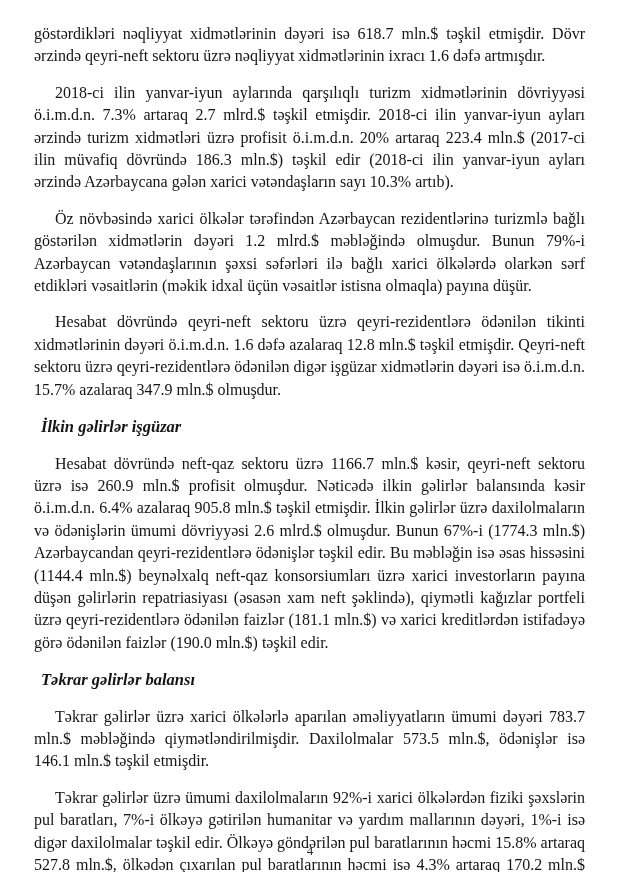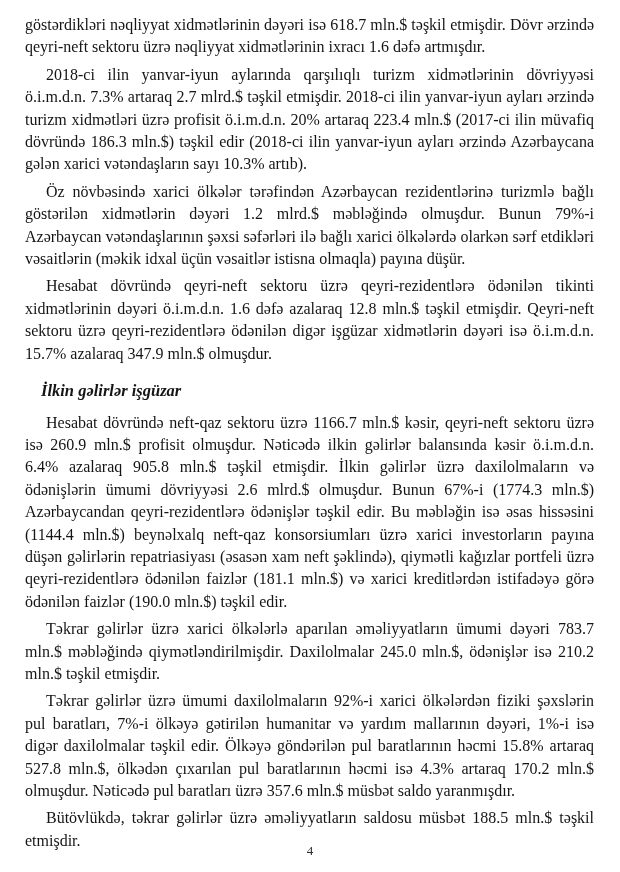--- a/index.html
+++ b/index.html
@@ -17,21 +17,21 @@
     font-family: "Liberation Serif", "DejaVu Serif", serif;
     color: #141414;
   }
   .content {
     position: absolute;
     top: 9px;
     left: 20px;
     width: 579px;
   }
   .para {
-    margin: 5px;
+    margin: 14px;
     font-size: 16px;
     line-height: 22.4px;
     text-align: justify;
     text-indent: 21px;
   }
   .para.no-indent {
     text-indent: 0;
   }
   .heading {
     margin: 15px 0 9px 0;
@@ -56,18 +56,19 @@
 <body>
 
 <div class="page">
   <div class="content">
     <p class="para no-indent">göstərdikləri nəqliyyat xidmətlərinin dəyəri isə 618.7 mln.$ təşkil etmişdir. Dövr ərzində qeyri-neft sektoru üzrə nəqliyyat xidmətlərinin ixracı 1.6 dəfə artmışdır.</p>
     <p class="para">2018-ci ilin yanvar-iyun aylarında qarşılıqlı turizm xidmətlərinin dövriyyəsi ö.i.m.d.n. 7.3% artaraq 2.7 mlrd.$ təşkil etmişdir. 2018-ci ilin yanvar-iyun ayları ərzində turizm xidmətləri üzrə profisit ö.i.m.d.n. 20% artaraq 223.4 mln.$ (2017-ci ilin müvafiq dövründə 186.3 mln.$) təşkil edir (2018-ci ilin yanvar-iyun ayları ərzində Azərbaycana gələn xarici vətəndaşların sayı 10.3% artıb).</p>
     <p class="para">Öz növbəsində xarici ölkələr tərəfindən Azərbaycan rezidentlərinə turizmlə bağlı göstərilən xidmətlərin dəyəri 1.2 mlrd.$ məbləğində olmuşdur. Bunun 79%-i Azərbaycan vətəndaşlarının şəxsi səfərləri ilə bağlı xarici ölkələrdə olarkən sərf etdikləri vəsaitlərin (məkik idxal üçün vəsaitlər istisna olmaqla) payına düşür.</p>
     <p class="para">Hesabat dövründə qeyri-neft sektoru üzrə qeyri-rezidentlərə ödənilən tikinti xidmətlərinin dəyəri ö.i.m.d.n. 1.6 dəfə azalaraq 12.8 mln.$ təşkil etmişdir. Qeyri-neft sektoru üzrə qeyri-rezidentlərə ödənilən digər işgüzar xidmətlərin dəyəri isə ö.i.m.d.n. 15.7% azalaraq 347.9 mln.$ olmuşdur.</p>
     <h2 class="heading">İlkin gəlirlər işgüzar</h2>
     <p class="para">Hesabat dövründə neft-qaz sektoru üzrə 1166.7 mln.$ kəsir, qeyri-neft sektoru üzrə isə 260.9 mln.$ profisit olmuşdur. Nəticədə ilkin gəlirlər balansında kəsir ö.i.m.d.n. 6.4% azalaraq 905.8 mln.$ təşkil etmişdir. İlkin gəlirlər üzrə daxilolmaların və ödənişlərin ümumi dövriyyəsi 2.6 mlrd.$ olmuşdur. Bunun 67%-i (1774.3 mln.$) Azərbaycandan qeyri-rezidentlərə ödənişlər təşkil edir. Bu məbləğin isə əsas hissəsini (1144.4 mln.$) beynəlxalq neft-qaz konsorsiumları üzrə xarici investorların payına düşən gəlirlərin repatriasiyası (əsasən xam neft şəklində), qiymətli kağızlar portfeli üzrə qeyri-rezidentlərə ödənilən faizlər (181.1 mln.$) və xarici kreditlərdən istifadəyə görə ödənilən faizlər (190.0 mln.$) təşkil edir.</p>
-    <p class="para">Təkrar gəlirlər üzrə xarici ölkələrlə aparılan əməliyyatların ümumi dəyəri 783.7 mln.$ məbləğində qiymətləndirilmişdir. Daxilolmalar 245.0 mln.$, ödənişlər isə 210.2 mln.$ təşkil etmişdir.</p>
+    <h2 class="heading">Təkrar gəlirlər balansı</h2>
+    <p class="para">Təkrar gəlirlər üzrə xarici ölkələrlə aparılan əməliyyatların ümumi dəyəri 783.7 mln.$ məbləğində qiymətləndirilmişdir. Daxilolmalar 573.5 mln.$, ödənişlər isə 146.1 mln.$ təşkil etmişdir.</p>
     <p class="para">Təkrar gəlirlər üzrə ümumi daxilolmaların 92%-i xarici ölkələrdən fiziki şəxslərin pul baratları, 7%-i ölkəyə gətirilən humanitar və yardım mallarının dəyəri, 1%-i isə digər daxilolmalar təşkil edir. Ölkəyə göndərilən pul baratlarının həcmi 15.8% artaraq 527.8 mln.$, ölkədən çıxarılan pul baratlarının həcmi isə 4.3% artaraq 170.2 mln.$ olmuşdur. Nəticədə pul baratları üzrə 357.6 mln.$ müsbət saldo yaranmışdır.</p>
     <p class="para">Bütövlükdə, təkrar gəlirlər üzrə əməliyyatların saldosu müsbət 188.5 mln.$ təşkil etmişdir.</p>
   </div>
   <div class="footer">4</div>
 </div>
 
 </body></html>

